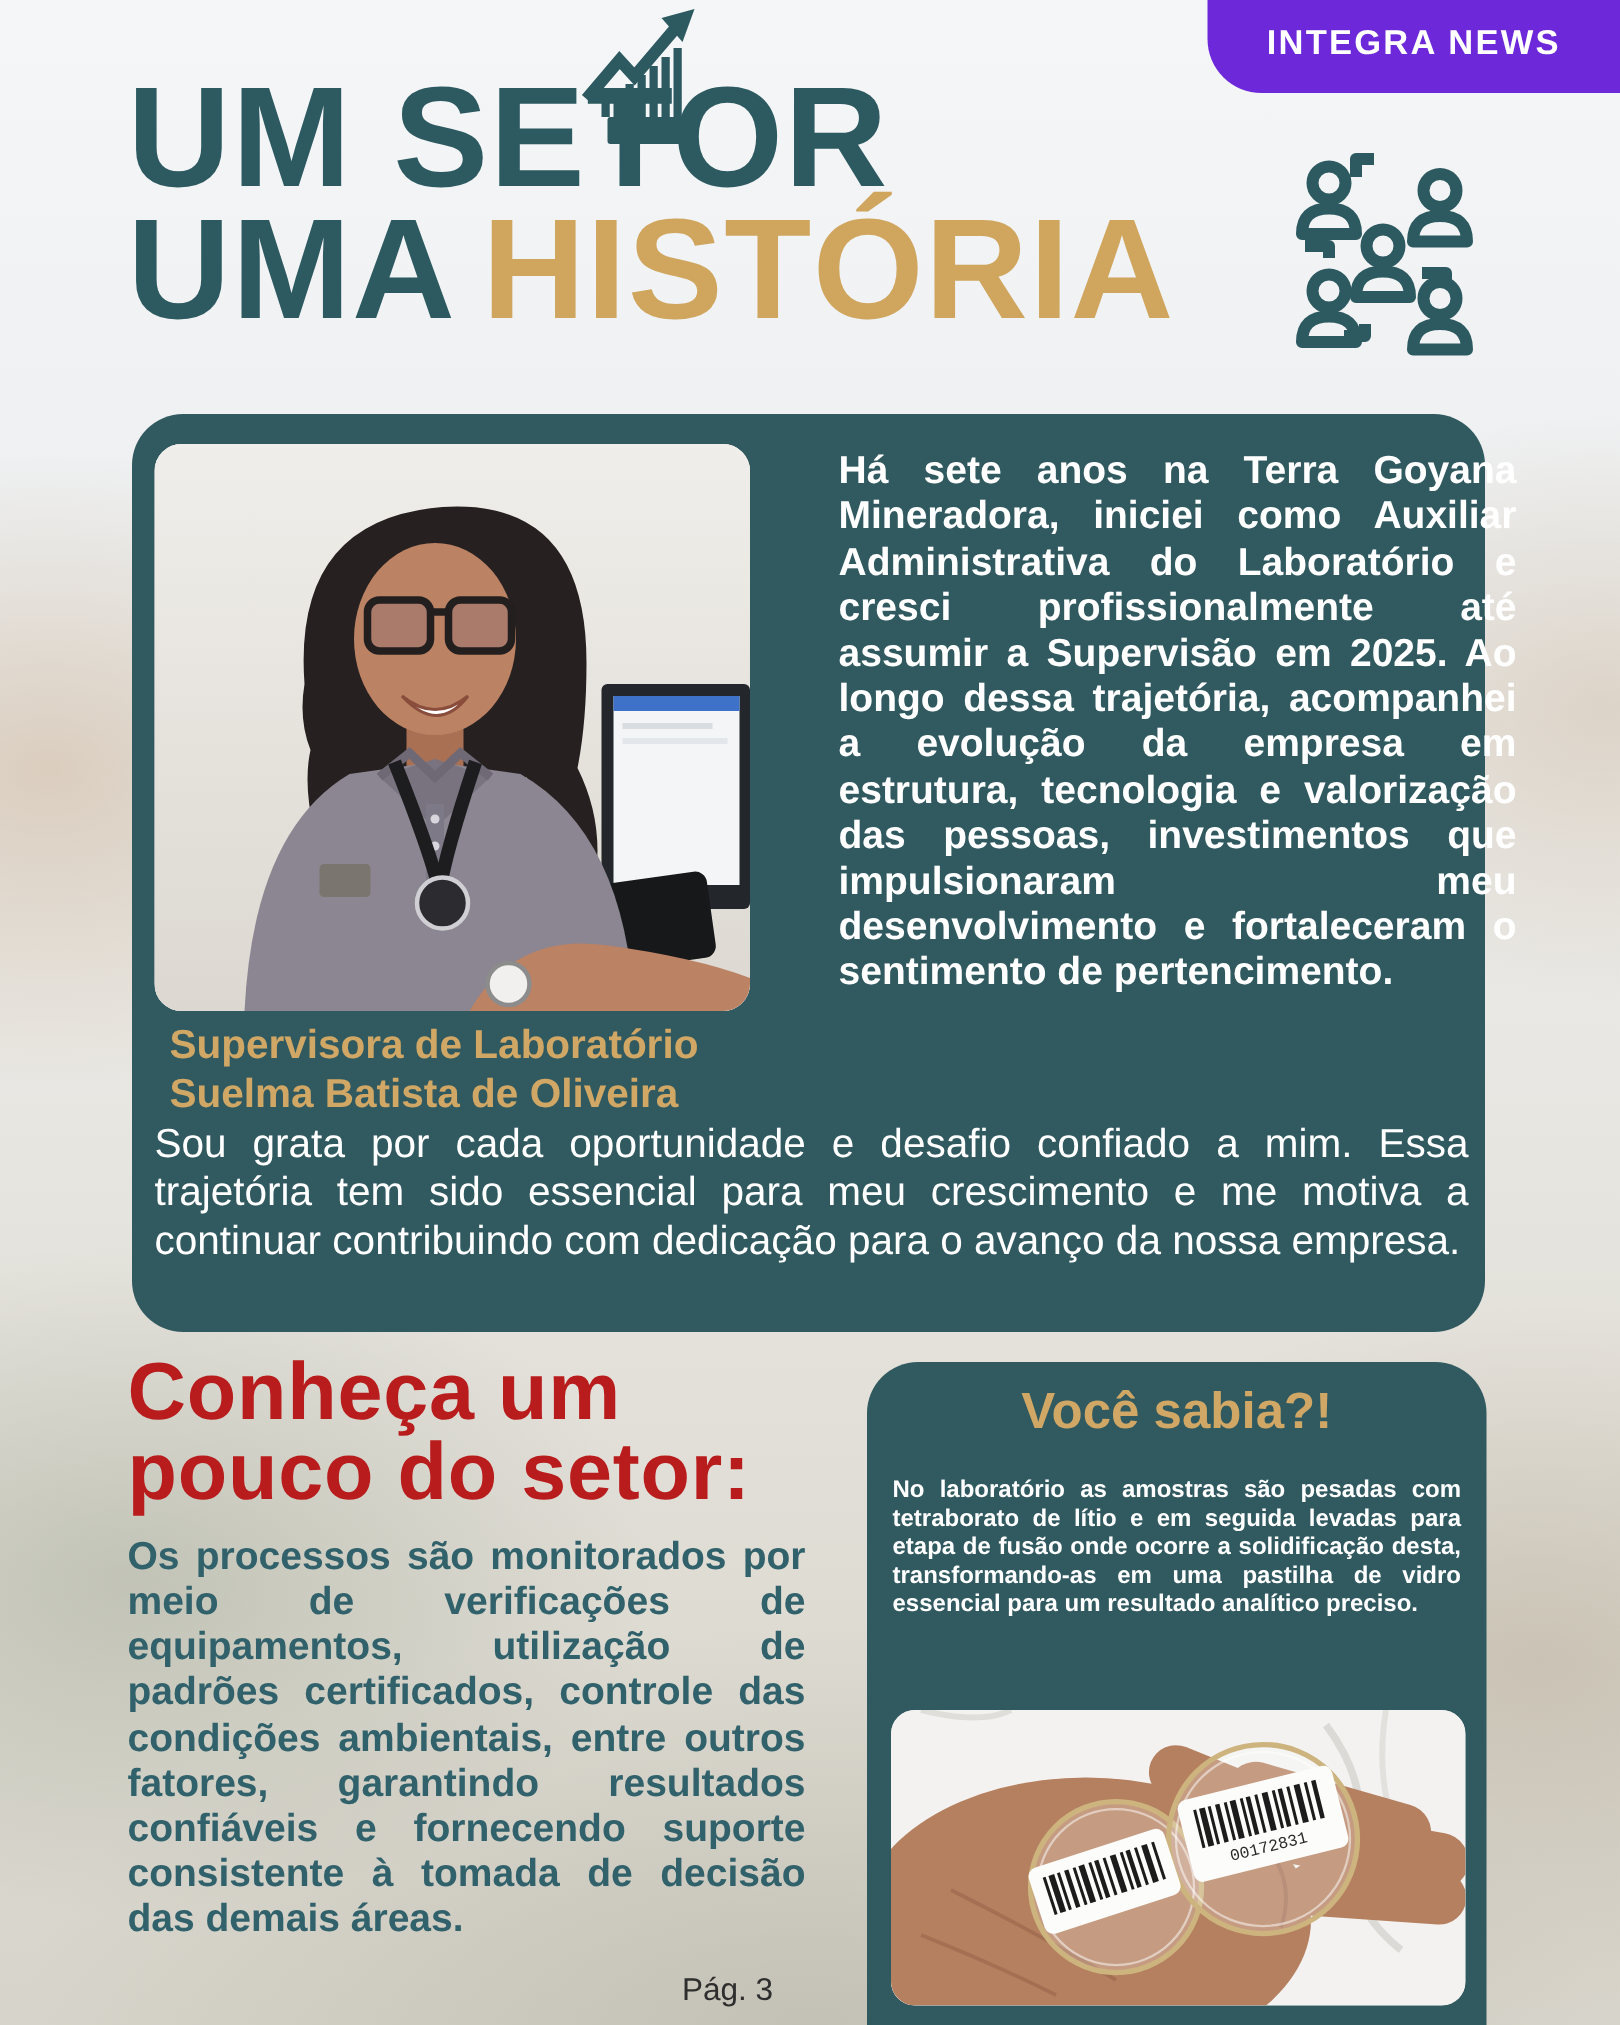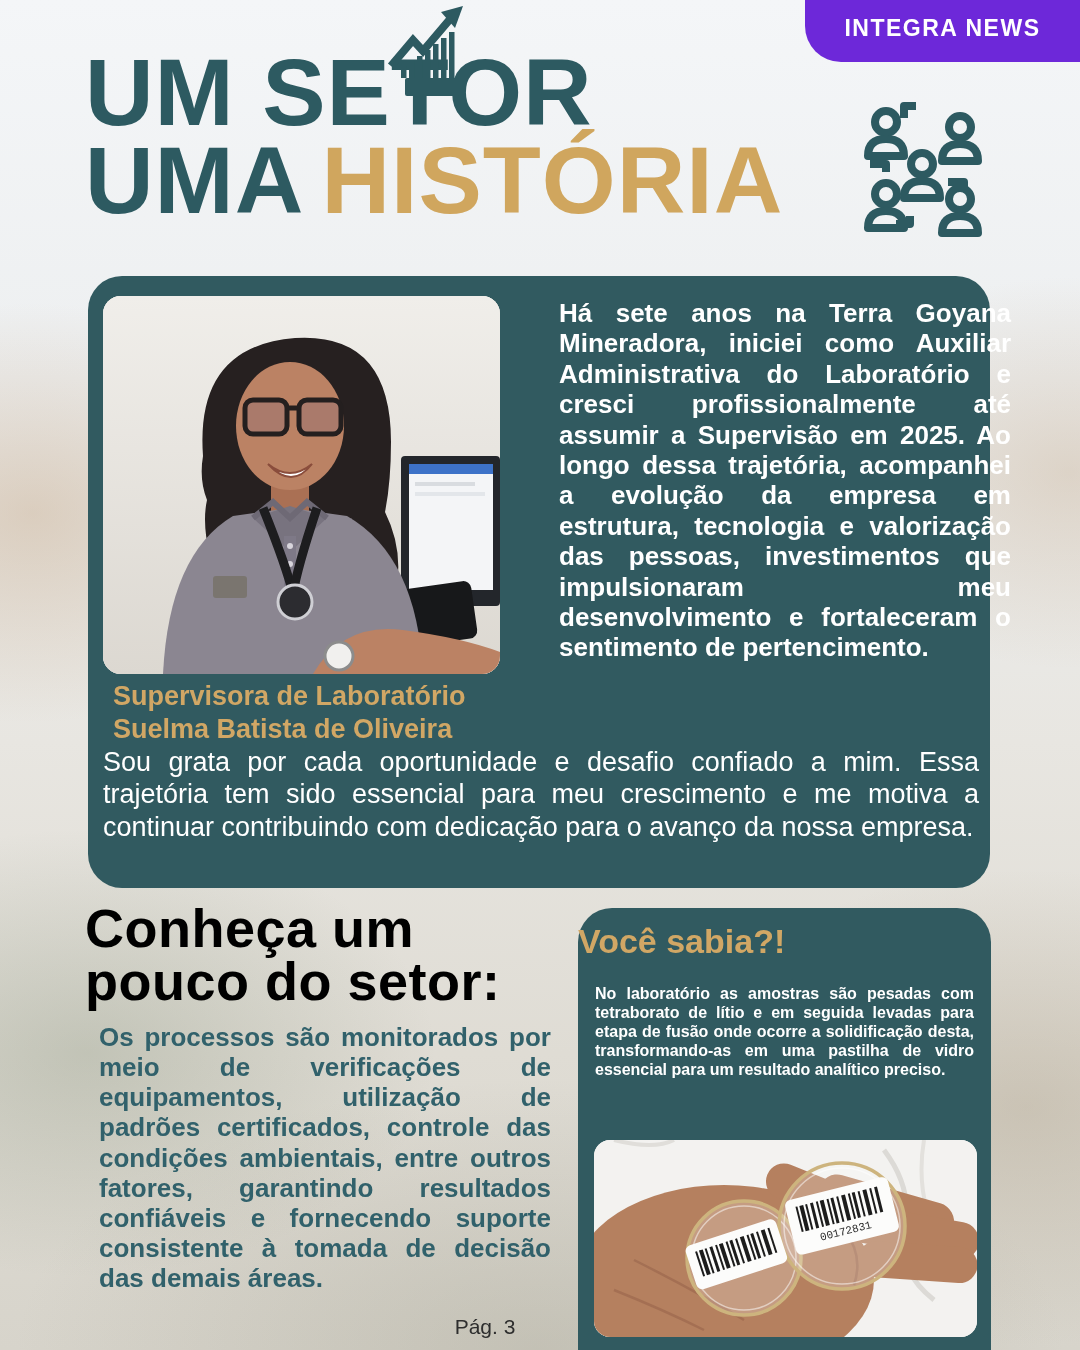--- a/index.html
+++ b/index.html
@@ -41,33 +41,33 @@
   .caption { left:25px; top:404px; color:#d1a765; font-weight:700;
              font-size:27px; line-height:1.22; }
   .quote-right { left:428px; top:22px; width:452px; color:#ffffff;
                  font-weight:700; font-size:26px; line-height:1.17;
                  text-align:justify;margin-left:43px; }
   .quote-bottom { left:15px; top:470px; width:876px; color:#ffffff;
                   font-weight:400; font-size:27px; line-height:1.2;
                   text-align:justify; }
 
   
-  .section-heading { left:85px; top:902px; width:480px; color:#000000;
+  .section-heading { left:85px; top:902px; width:480px; color:#b91c1c;
                      font-weight:700; font-size:54px; line-height:0.98;
                      letter-spacing:0.5px; }
-  .section-body { left:99px; top:1022px; width:452px; color:#31616b;
+  .section-body { left:85px; top:1022px; width:452px; color:#31616b;
                   font-weight:700; font-size:26px; line-height:1.16;
                   text-align:justify; }
   .pagenum { left:430px; top:1315px; width:110px; text-align:center;
              color:#2e2e2e; font-size:21px; }
 
   
   .dyk { left:578px; top:908px; width:413px; height:442px;
          background:#315a60; border-radius:34px 34px 0 0; }
-  .dyk-title { margin-top:14px; color:#d1a765;
+  .dyk-title { margin-top:14px; text-align:center; color:#d1a765;
                font-weight:700; font-size:34px; }
   .dyk-body { margin:24px 17px 0 17px; color:#ffffff; font-weight:700;
               font-size:16px; line-height:1.18; text-align:justify; }
   .dyk-photo { left:16px; top:232px; width:383px; height:197px;
                border-radius:16px; overflow:hidden; background:#f3f2f0; }
 </style>
 </head>
 <body>
 
 <div class="abs badge">

